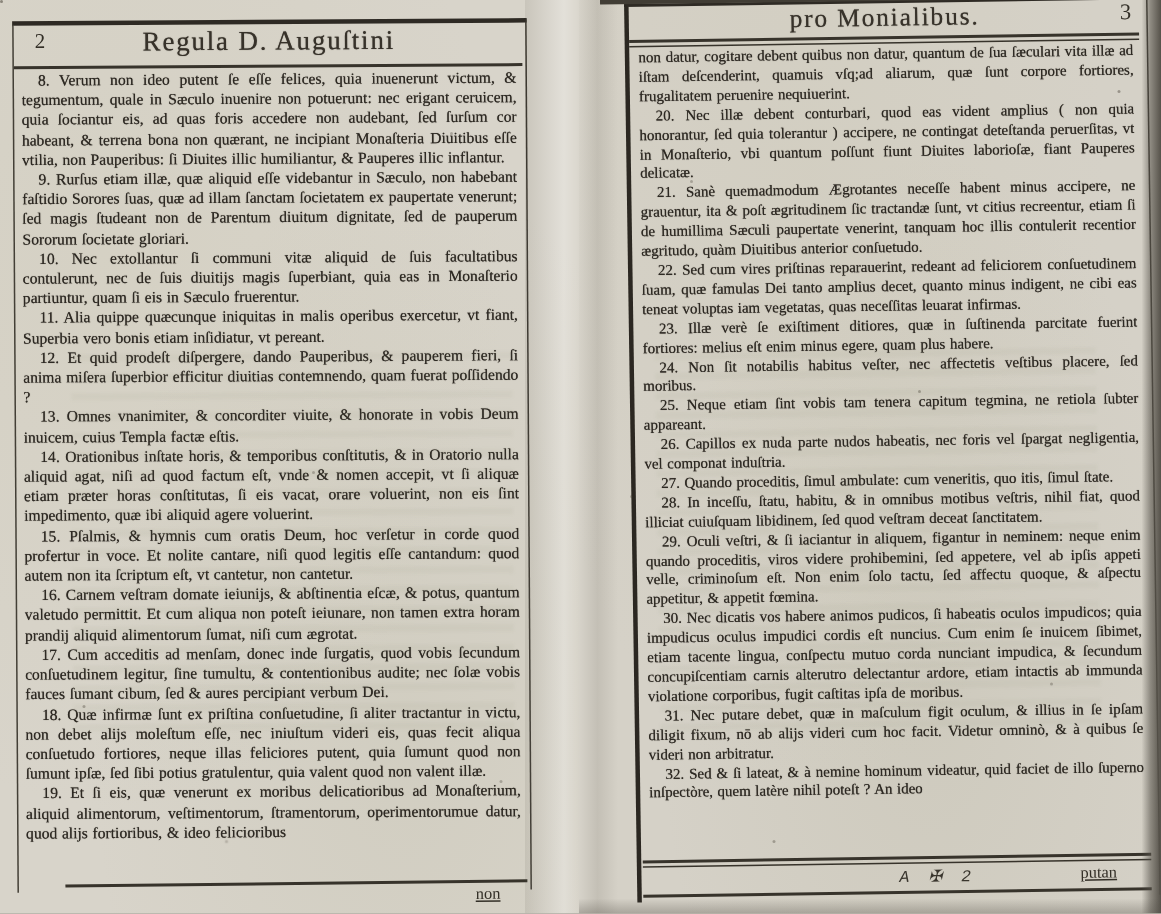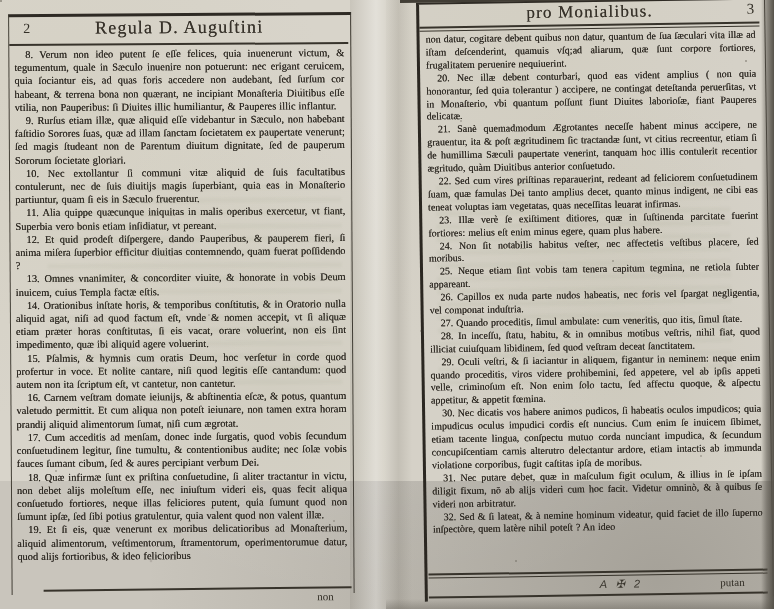--- a/index.html
+++ b/index.html
@@ -6,21 +6,21 @@
   .scan{
     position:relative;width:774px;height:609px;overflow:hidden;
     background:
       radial-gradient(ellipse at 85% 95%, rgba(60,56,48,.25), transparent 55%),
       radial-gradient(ellipse at 50% 50%, rgba(255,255,255,.18), transparent 70%),
       #c9c5bc;
     font-family:"Liberation Serif","DejaVu Serif",serif;
     color:#2d2923;
   }
   
-  .page{position:absolute;top:0;height:481px;}
+  .page{position:absolute;top:0;height:609px;}
   .page.left{left:0;width:386px;
     background:
       radial-gradient(ellipse at 20% 30%, rgba(190,185,150,.12), transparent 60%),
       radial-gradient(ellipse at 70% 80%, rgba(170,168,140,.15), transparent 55%),
       #d8d4ca;}
   .page.rightp{left:386px;width:388px;
     background:
       radial-gradient(ellipse at 40% 20%, rgba(195,190,160,.14), transparent 60%),
       radial-gradient(ellipse at 60% 75%, rgba(168,165,138,.16), transparent 55%),
       #d5d1c7;}
@@ -62,25 +62,25 @@
   
   .textblock{position:absolute;overflow:hidden;text-align:justify;
     text-shadow:0 0 .5px rgba(44,38,30,.85);word-spacing:.5px;}
   .left .textblock{left:14px;width:330px;top:47px;height:538px;
     font-size:10.4px;line-height:13.2px;}
   .rightp .textblock{left:39px;width:330px;top:33px;height:538px;
     font-size:10px;line-height:12.9px;}
   .textblock p{margin:0;text-indent:11px;}
   .textblock.cont p:first-child{text-indent:0;}
 
-  .catchword{position:absolute;font-size:11px;color:#332f27;}
+  .catchword{position:absolute;font-size:11px;color:#332f27;text-decoration:underline;}
   .left  .catchword{top:591px;right:56px;}
   .rightp .catchword{top:580px;right:38px;}
   .sig{position:absolute;top:580px;left:205px;font-size:11px;font-style:italic;
-    font-family:Liberation Sans, sans-serif;letter-spacing:3px;color:#3a362e;}
+    font-family:Liberation Mono, monospace;letter-spacing:3px;color:#3a362e;}
 
   
   .gutter{position:absolute;left:350px;top:0;width:62px;height:609px;pointer-events:none;
     background:linear-gradient(to right, rgba(70,65,55,.10), rgba(255,255,255,.28) 42%,
       rgba(255,255,255,.10) 55%, rgba(70,65,55,.12) 78%, rgba(70,65,55,0));}
   .edge-right{position:absolute;right:0;top:0;width:13px;height:609px;pointer-events:none;
     background:linear-gradient(to right, rgba(86,82,74,0), rgba(86,82,74,.55) 45%, #56524a);}
   .edge-topright{position:absolute;left:400px;top:-3px;width:380px;height:6px;
     background:#413d35;transform:rotate(-0.7deg);transform-origin:left center;}
   .edge-bottom{position:absolute;left:386px;bottom:0;width:388px;height:10px;pointer-events:none;

